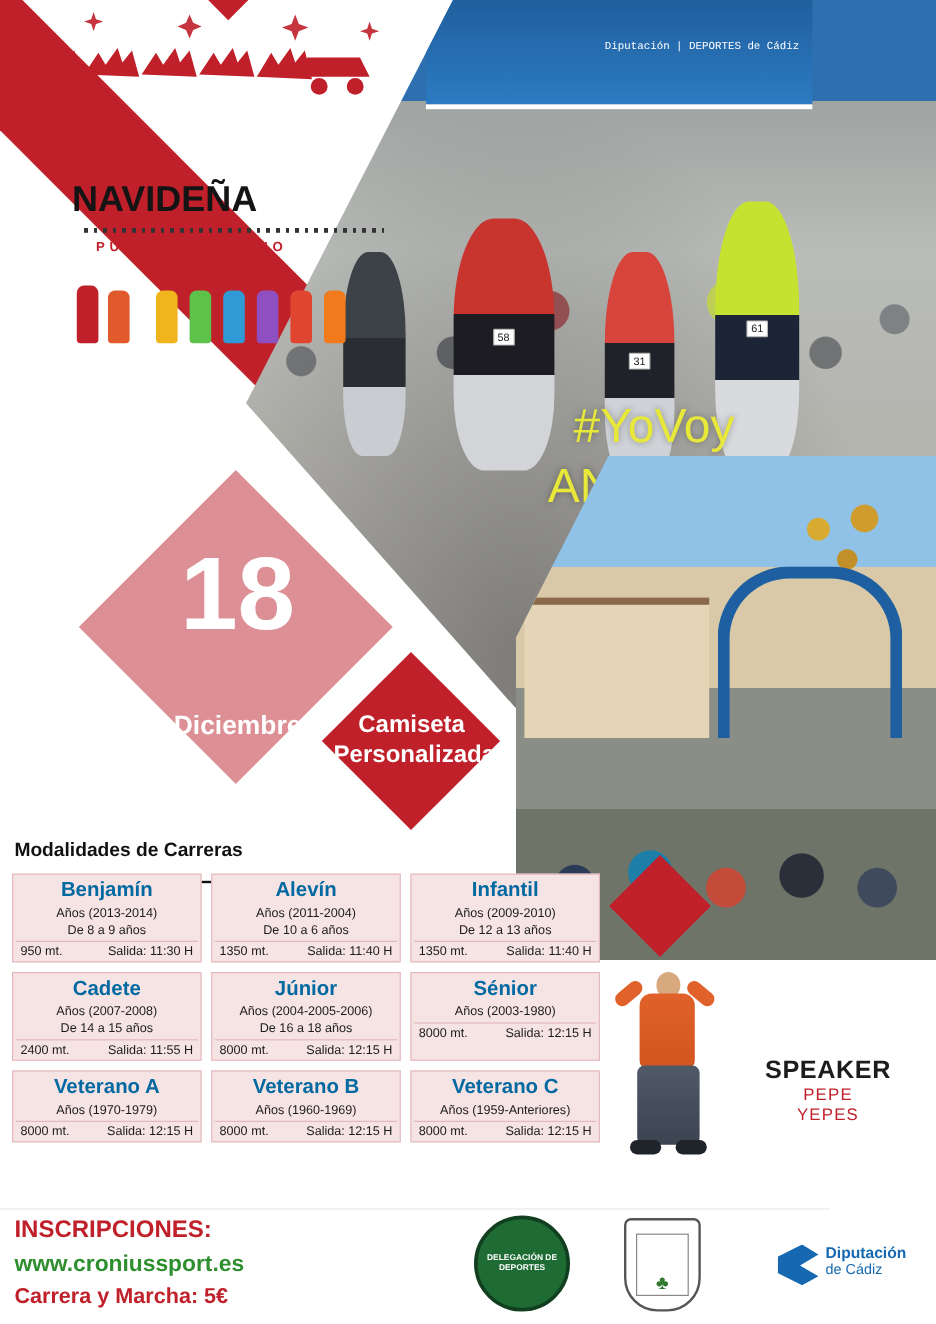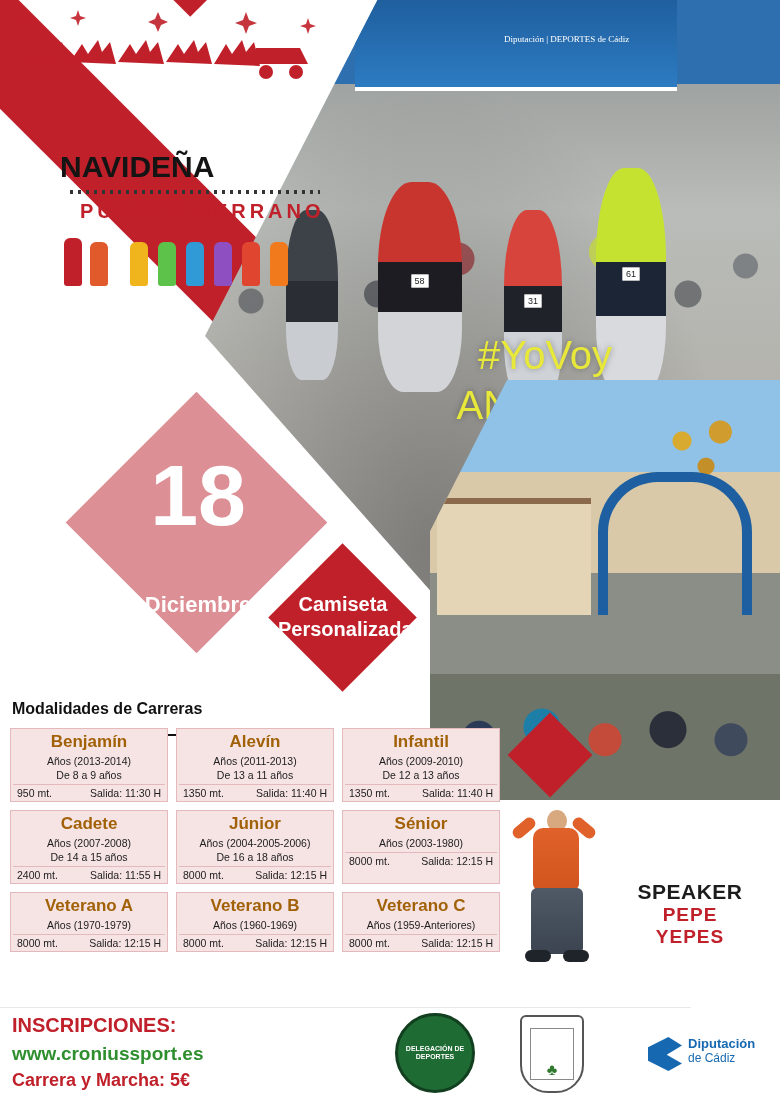--- a/index.html
+++ b/index.html
@@ -41,21 +41,21 @@
       linear-gradient(#2e6fb0 0%, #2e6fb0 12%, #9fa3a1 12%, #b9bcb8 30%, #b4b3ae 55%, #a7a49f 100%);
   }
   .photo-main .arch {
     position: absolute; left: 26%; top: 0; width: 56%; height: 13%;
     background: linear-gradient(#1f5f9e, #2d7bc2);
     border-bottom: 4px solid #ffffff;
   }
   .photo-main .arch-label {
     position: absolute; left: 52%; top: 5%;
     color: #fff; font-size: 9px; line-height: 1.1; text-align: center;
-    font-family: Liberation Serif, serif;
+    font-family: Liberation Mono, monospace;
   }
   .photo-main .crowd {
     position: absolute; left: 0; top: 13%; width: 100%; height: 50%;
     background:
       radial-gradient(circle at 8% 60%, #5c5f63 0 12px, transparent 13px),
       radial-gradient(circle at 18% 52%, #7d7a6d 0 14px, transparent 15px),
       radial-gradient(circle at 30% 58%, #474a4f 0 13px, transparent 14px),
       radial-gradient(circle at 44% 48%, #8d3236 0 16px, transparent 17px),
       radial-gradient(circle at 58% 56%, #3b4045 0 14px, transparent 15px),
       radial-gradient(circle at 70% 46%, #c4d83a 0 18px, transparent 19px),
@@ -129,21 +129,21 @@
   .jumper-shoe-r { position: absolute; left: 58px; top: 150px; width: 26px; height: 12px; background: #1f232a; border-radius: 6px; }
 
   .speaker-text {
     position: absolute; left: 610px; top: 880px; width: 160px;
     text-align: center;
   }
   .speaker-title {
     font-size: 21px; font-weight: bold; color: #1c1c1c; letter-spacing: .5px;
   }
   .speaker-name {
-    font-size: 19px; font-weight: bold; color: #c0202a; letter-spacing: 1px;
+    font-size: 14px; font-weight: normal; color: #c0202a; letter-spacing: 1px;
     line-height: 1.15;
   }
 
   
   .header {
     position: absolute; left: 0; top: 0; width: 340px; height: 300px;
   }
   .sleigh {
     position: absolute; left: 8px; top: 6px; width: 320px; height: 86px;
   }
@@ -155,21 +155,21 @@
   .title-sub {
     position: absolute; left: 60px; top: 150px; width: 280px;
     font-size: 30px; font-weight: bold; color: #141414;
   }
   .title-dots {
     position: absolute; left: 70px; top: 190px; width: 250px; height: 4px;
     background: repeating-linear-gradient(to right, #333 0 3px, transparent 3px 8px);
   }
   .title-town {
     position: absolute; left: 80px; top: 200px; width: 260px;
-    font-size: 20px; font-weight: bold; letter-spacing: 4px; color: #c0202a;
+    font-size: 11px; font-weight: bold; letter-spacing: 4px; color: #c0202a;
   }
   .santa-runners {
     position: absolute; left: 60px; top: 226px; width: 260px; height: 60px;
   }
   .figure { position: absolute; bottom: 0; width: 18px; height: 44px; border-radius: 6px 6px 3px 3px; }
 
   
   .date-diamond {
     position: absolute; left: 104px; top: 430px; width: 185px; height: 185px;
     background: #dc8f94; transform: rotate(45deg);
@@ -206,21 +206,21 @@
   .cat-grid {
     position: absolute; left: 10px; top: 728px; width: 490px;
     display: grid; grid-template-columns: repeat(3, 158px);
     gap: 8px 8px;
   }
   .cat-card {
     background: #f6e3e4; border: 1px solid #e4b9bc;
     padding: 4px 2px 2px 2px;
   }
   .cat-name {
-    text-align: center; color: #a16207; font-weight: bold; font-size: 17px;
+    text-align: center; color: #0369a1; font-weight: bold; font-size: 17px;
     line-height: 1.1; margin-bottom: 2px;
   }
   .cat-years, .cat-ages {
     text-align: center; font-size: 10.5px; color: #1c1c1c; line-height: 1.35;
   }
   .cat-row {
     display: flex; justify-content: space-between; font-size: 10.5px;
     color: #1c1c1c; border-top: 1px solid #e4b9bc; margin-top: 2px;
     padding: 2px 4px 0 4px;
   }
@@ -381,22 +381,22 @@
       <div class="cat-years">Años (2013-2014)</div>
       <div class="cat-ages">De 8 a 9 años</div>
       <div class="cat-row">
         <span>950 mt.</span>
         <span>Salida: 11:30 H</span>
       </div>
     </div>
 
     <div class="cat-card">
       <div class="cat-name">Alevín</div>
-      <div class="cat-years">Años (2011-2013)</div>
-      <div class="cat-ages">De 13 a 11 años</div>
+      <div class="cat-years">Años (2011-2004)</div>
+      <div class="cat-ages">De 10 a 6 años</div>
       <div class="cat-row">
         <span>1350 mt.</span>
         <span>Salida: 11:40 H</span>
       </div>
     </div>
 
     <div class="cat-card">
       <div class="cat-name">Infantil</div>
       <div class="cat-years">Años (2009-2010)</div>
       <div class="cat-ages">De 12 a 13 años</div>

